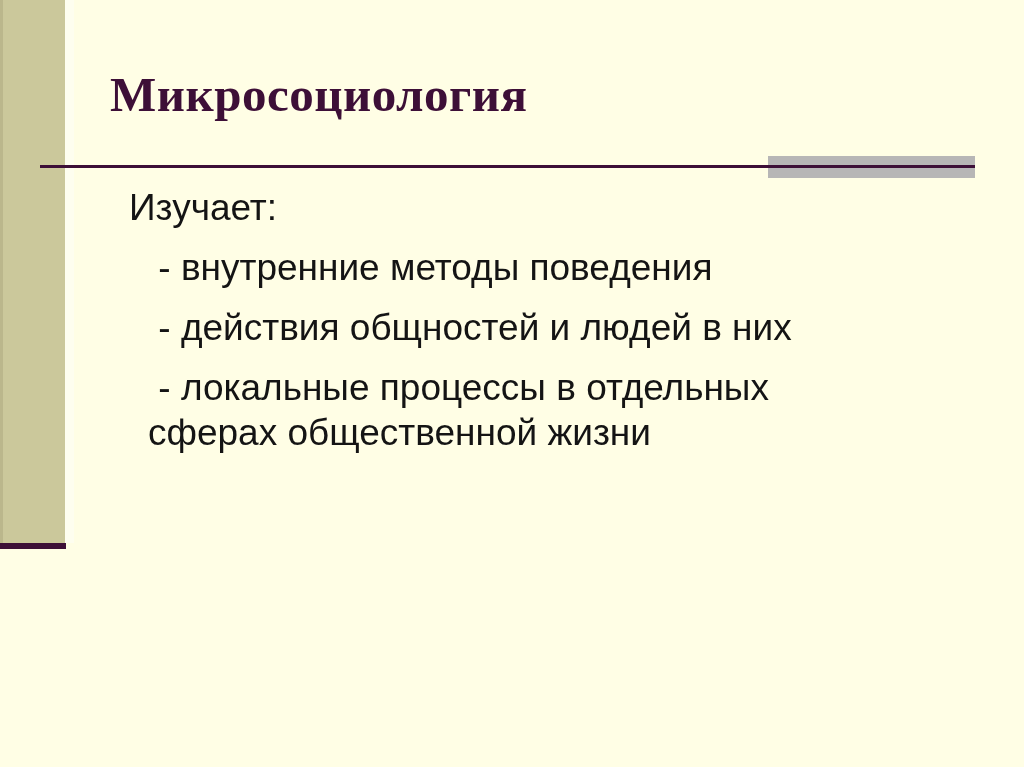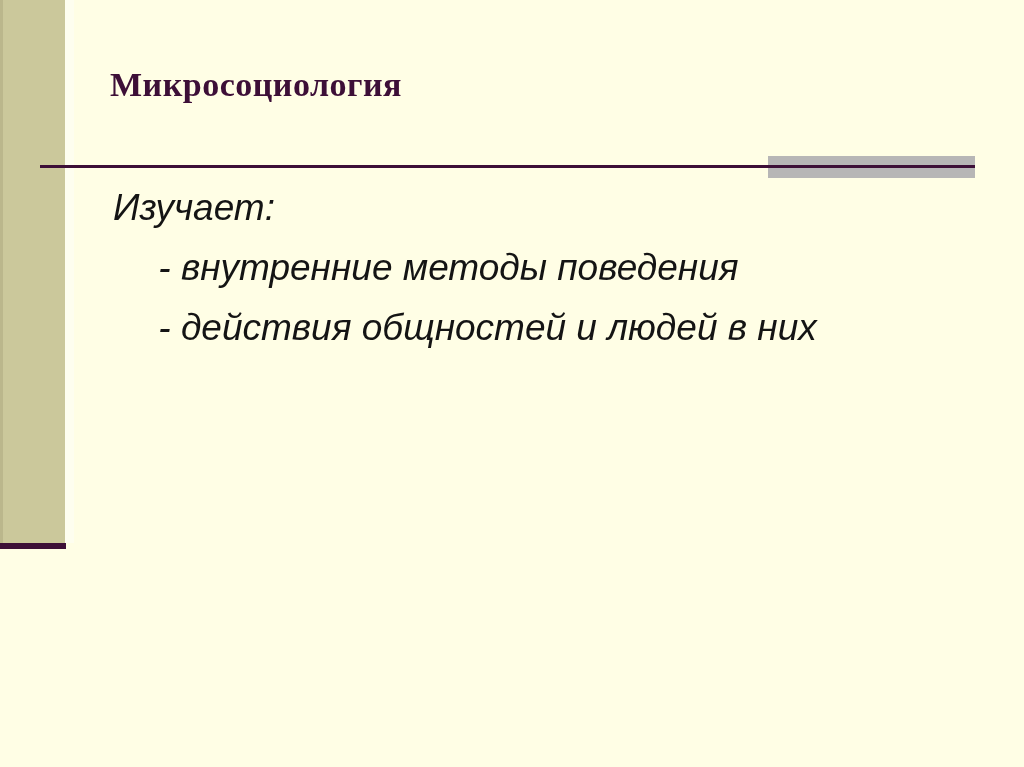--- a/index.html
+++ b/index.html
@@ -40,21 +40,21 @@
     height: 6px;
     background: #3D0F37;
   }
   .title {
     position: absolute;
     left: 110px;
     top: 66px;
     margin: 0;
     font-family: "Liberation Serif", serif;
     font-weight: bold;
-    font-size: 34px;
+    font-size: 49px;
     letter-spacing: 0.5px;
     color: #3D0F37;
     white-space: nowrap;
   }
   .gray-accent {
     position: absolute;
     left: 768px;
     top: 156px;
     width: 207px;
     height: 22px;
@@ -73,23 +73,22 @@
   .body-text {
     position: absolute;
     left: 113px;
     top: 185px;
     width: 800px;
     color: #141414;
     font-size: 37px;
     line-height: 45px;
   }
   .body-text p {
-    margin: 0 0 15px 0;
+    margin: 0 0 15px 16px;
     white-space: pre-wrap;
-    font-style: italic;
   }
   .body-text p.bullet {
     margin-left: 35px;
   }
 </style>
 </head>
 <body>
 
 <div class="slide">
   <div class="accent-bar"></div>
@@ -98,14 +97,16 @@
 
   <h1 class="title">Микросоциология</h1>
 
   <div class="gray-accent"></div>
   <div class="title-rule"></div>
 
   <div class="body-text">
     <p>Изучает:</p>
     <p class="bullet"> - внутренние методы поведения</p>
     <p class="bullet"> - действия общностей и людей в них</p>
+    <p class="bullet"> - локальные процессы в отдельных
+сферах общественной жизни</p>
   </div>
 </div>
 
 </body></html>

